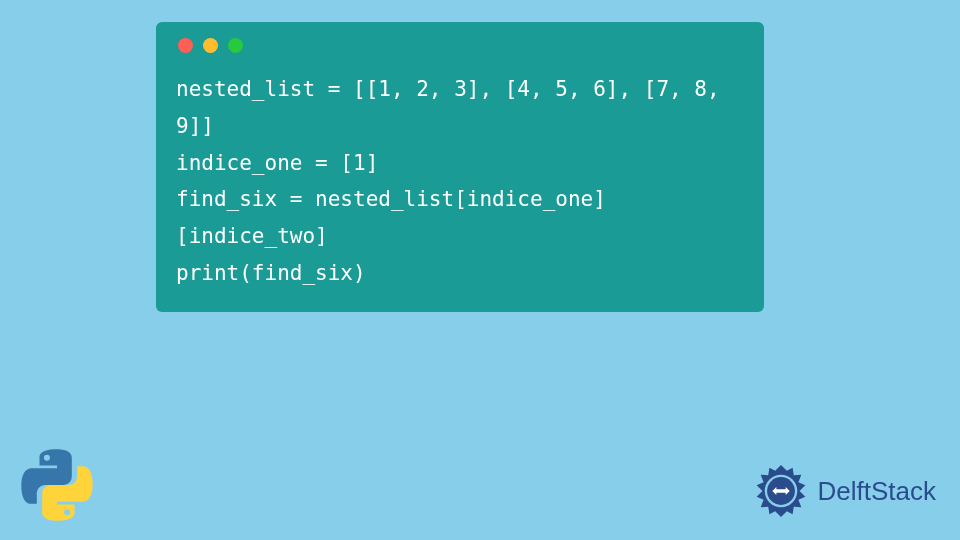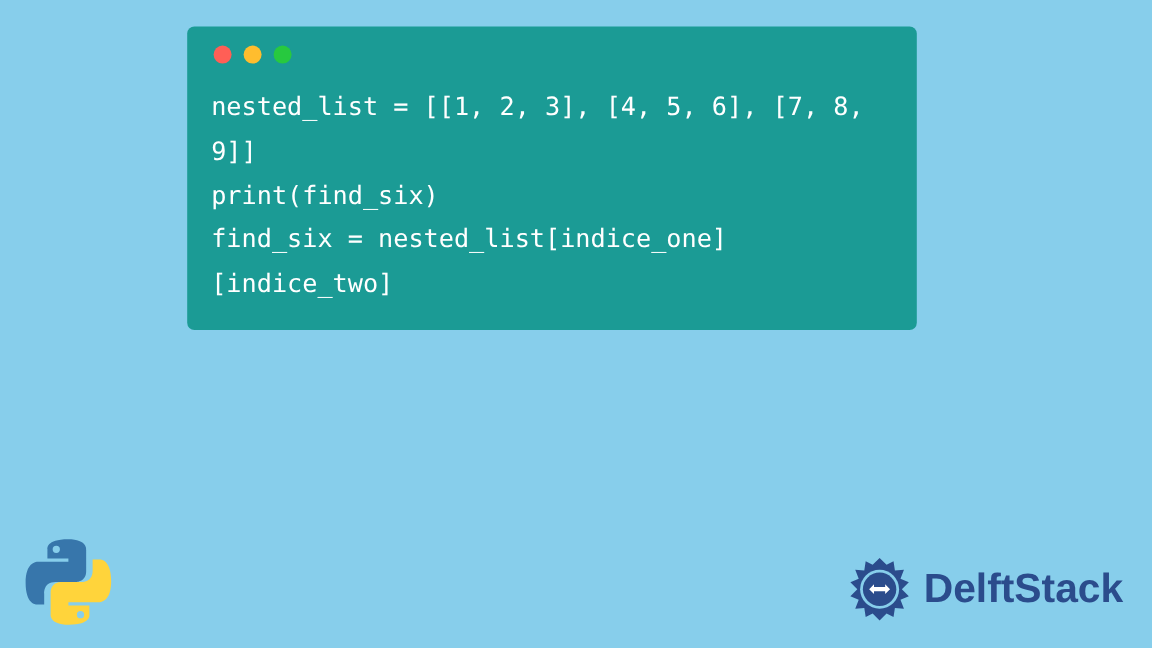--- a/index.html
+++ b/index.html
@@ -56,38 +56,39 @@
       right: 24px;
       display: flex;
       align-items: center;
       gap: 8px;
     }
     .delft-icon {
       width: 58px;
       height: 58px;
     }
     .delft-text {
-      font-size: 34px;
+      font-size: 26px;
       color: #2B4C8C;
-      font-weight: 700;
+      font-weight: 400;
     }
   </style>
 </head>
 <body>
 
 <div class="code-block">
   <div class="dots">
     <div class="dot dot-red"></div>
     <div class="dot dot-yellow"></div>
     <div class="dot dot-green"></div>
   </div>
   <div class="code-lines">
     <div>nested_list = [[1, 2, 3], [4, 5, 6], [7, 8, 9]]</div>
+    <div>indice_one = [1]</div>
+    <div>find_six = nested_list[indice_one][indice_two]</div>
     <div>print(find_six)</div>
-    <div>find_six = nested_list[indice_one][indice_two]</div>
   </div>
 </div>
 
 <div class="python-logo">
   <svg viewBox="0 0 110 110" xmlns="http://www.w3.org/2000/svg">
     <path d="M54.5 2C27 2 29 14 29 14v12h26v4H18S2 28 2 56s14 27 14 27h9V69s-1-14 14-14h25s13 0 13-13V15S79 2 54.5 2zM40 10a4.5 4.5 0 110 9 4.5 4.5 0 010-9z" fill="#3776AB"></path>
     <path d="M55.5 108C83 108 81 96 81 96V84H55v-4h37s16 2 16-26-14-27-14-27h-9v14s1 14-14 14H46s-13 0-13 13v27s-2 13 22.5 13zM70 100a4.5 4.5 0 110-9 4.5 4.5 0 010 9z" fill="#FFD43B"></path>
   </svg>
 </div>
 

